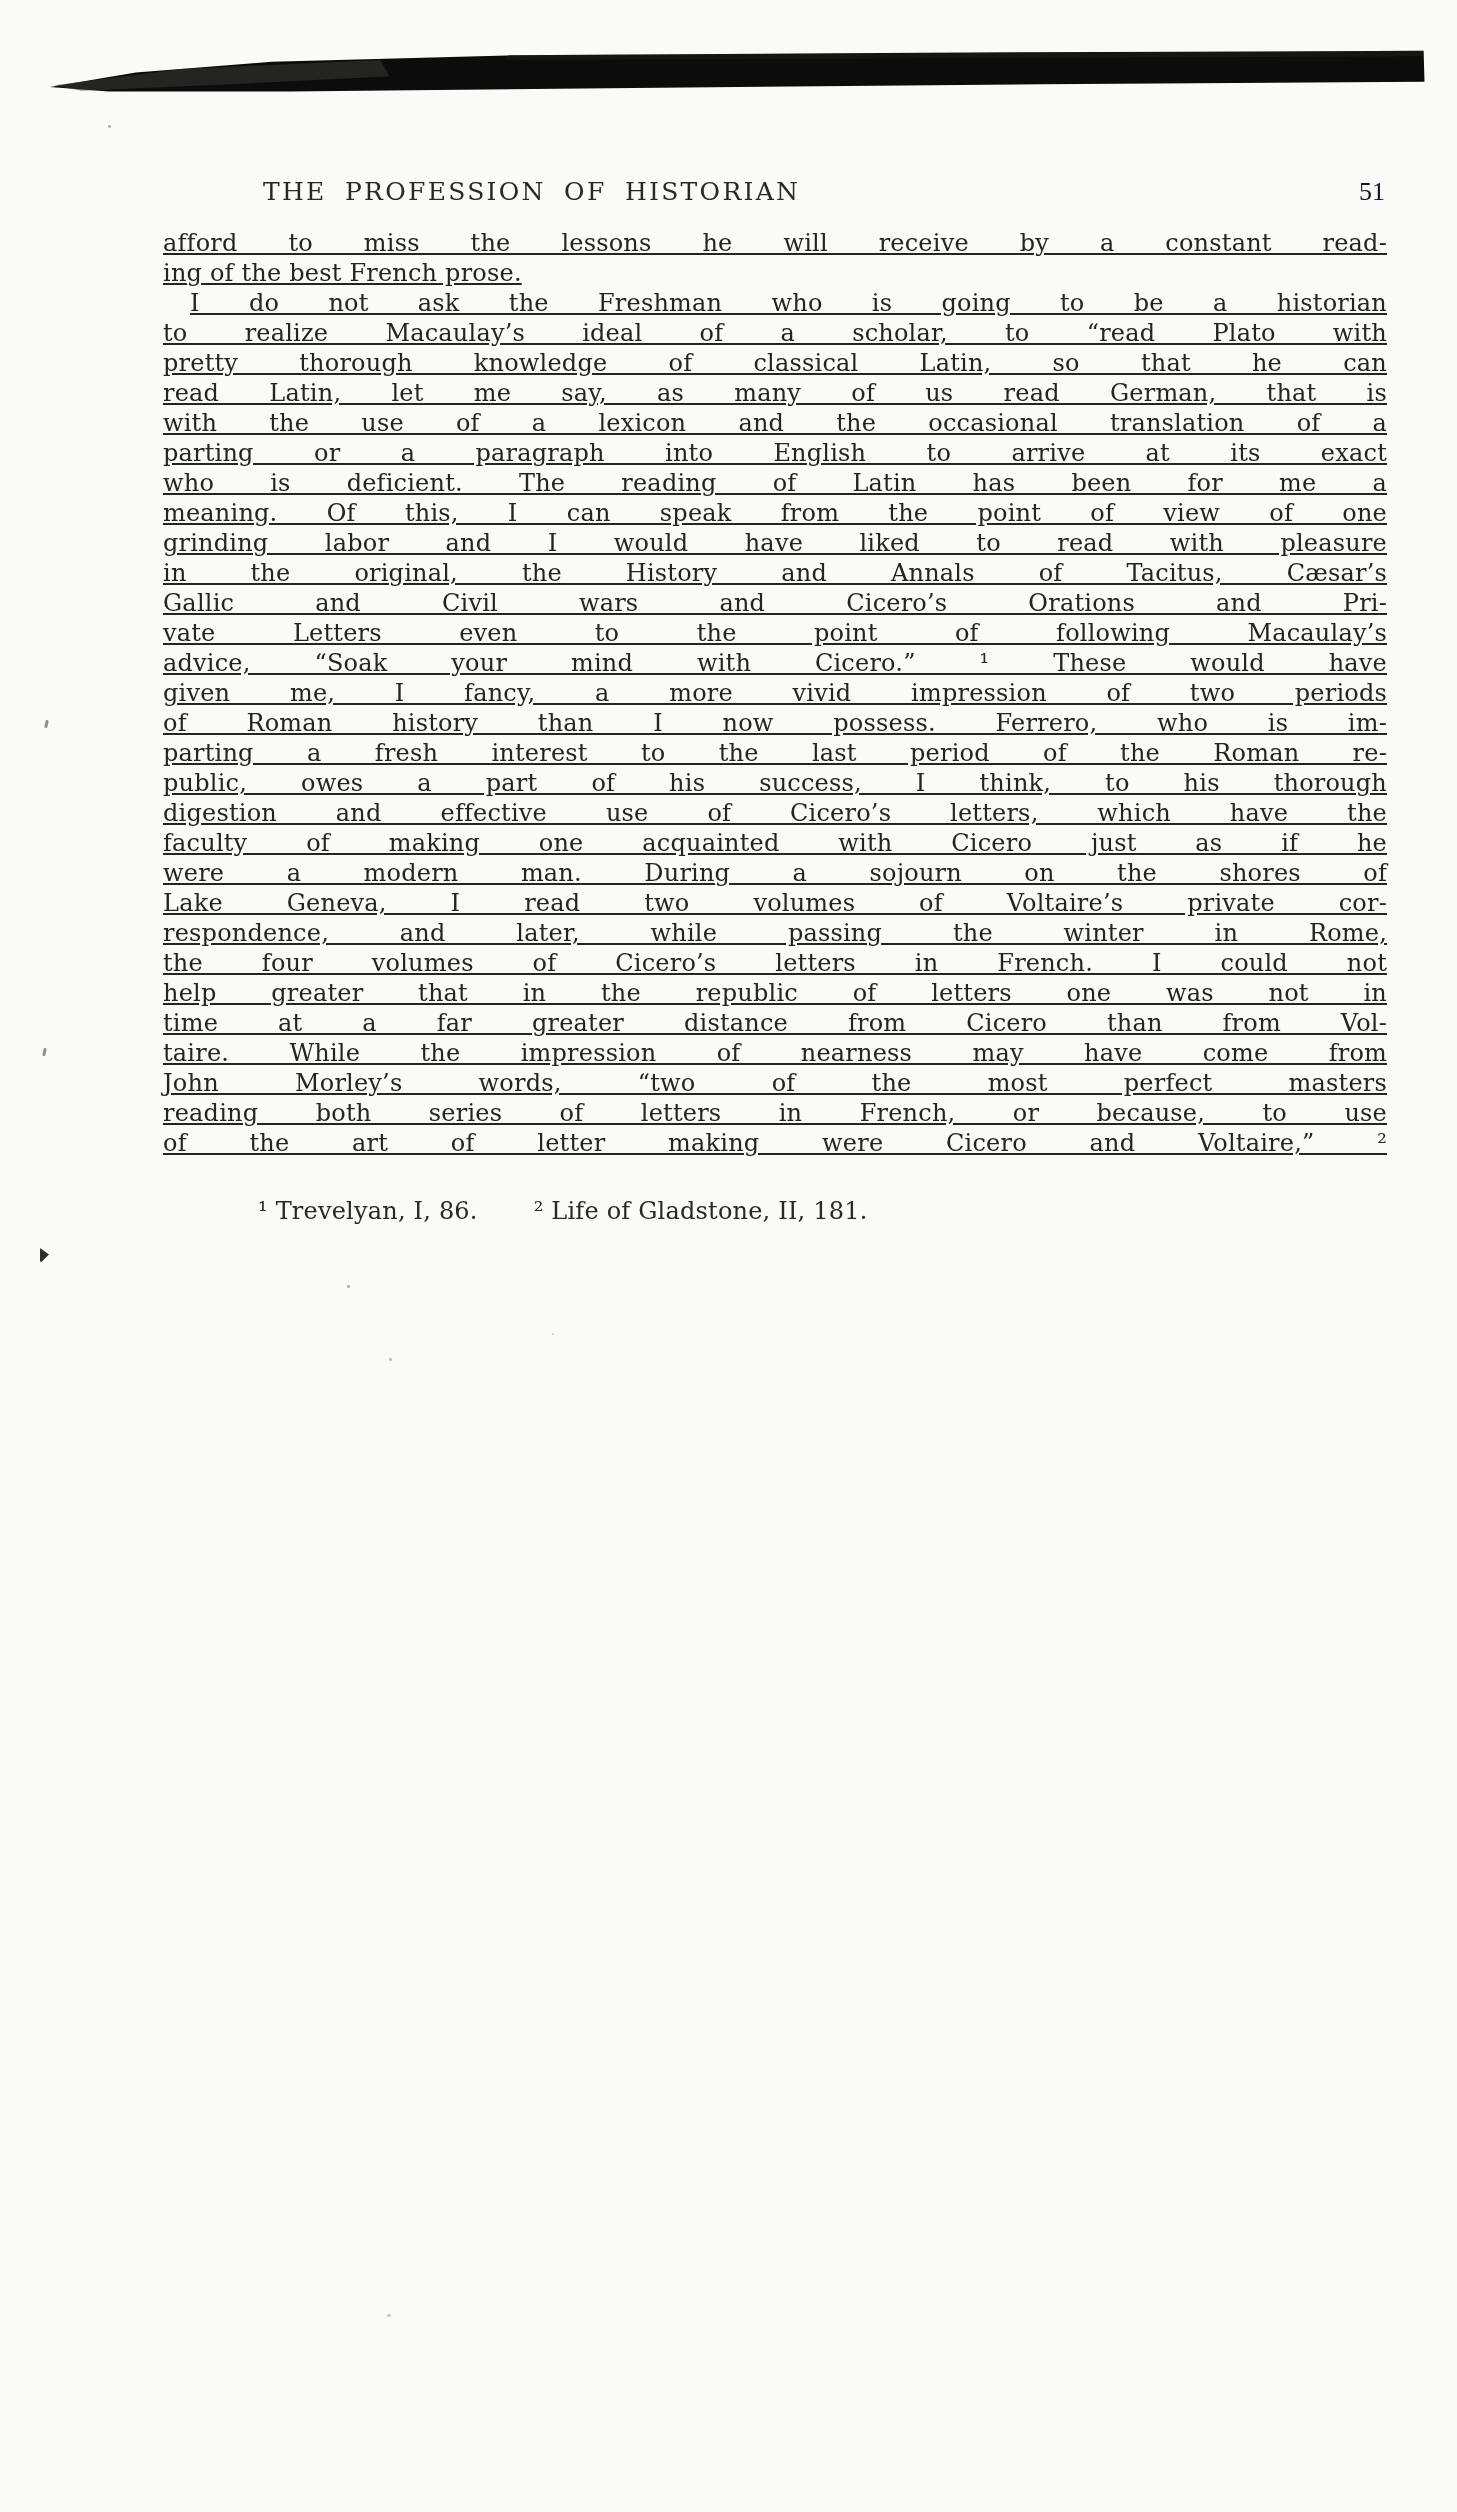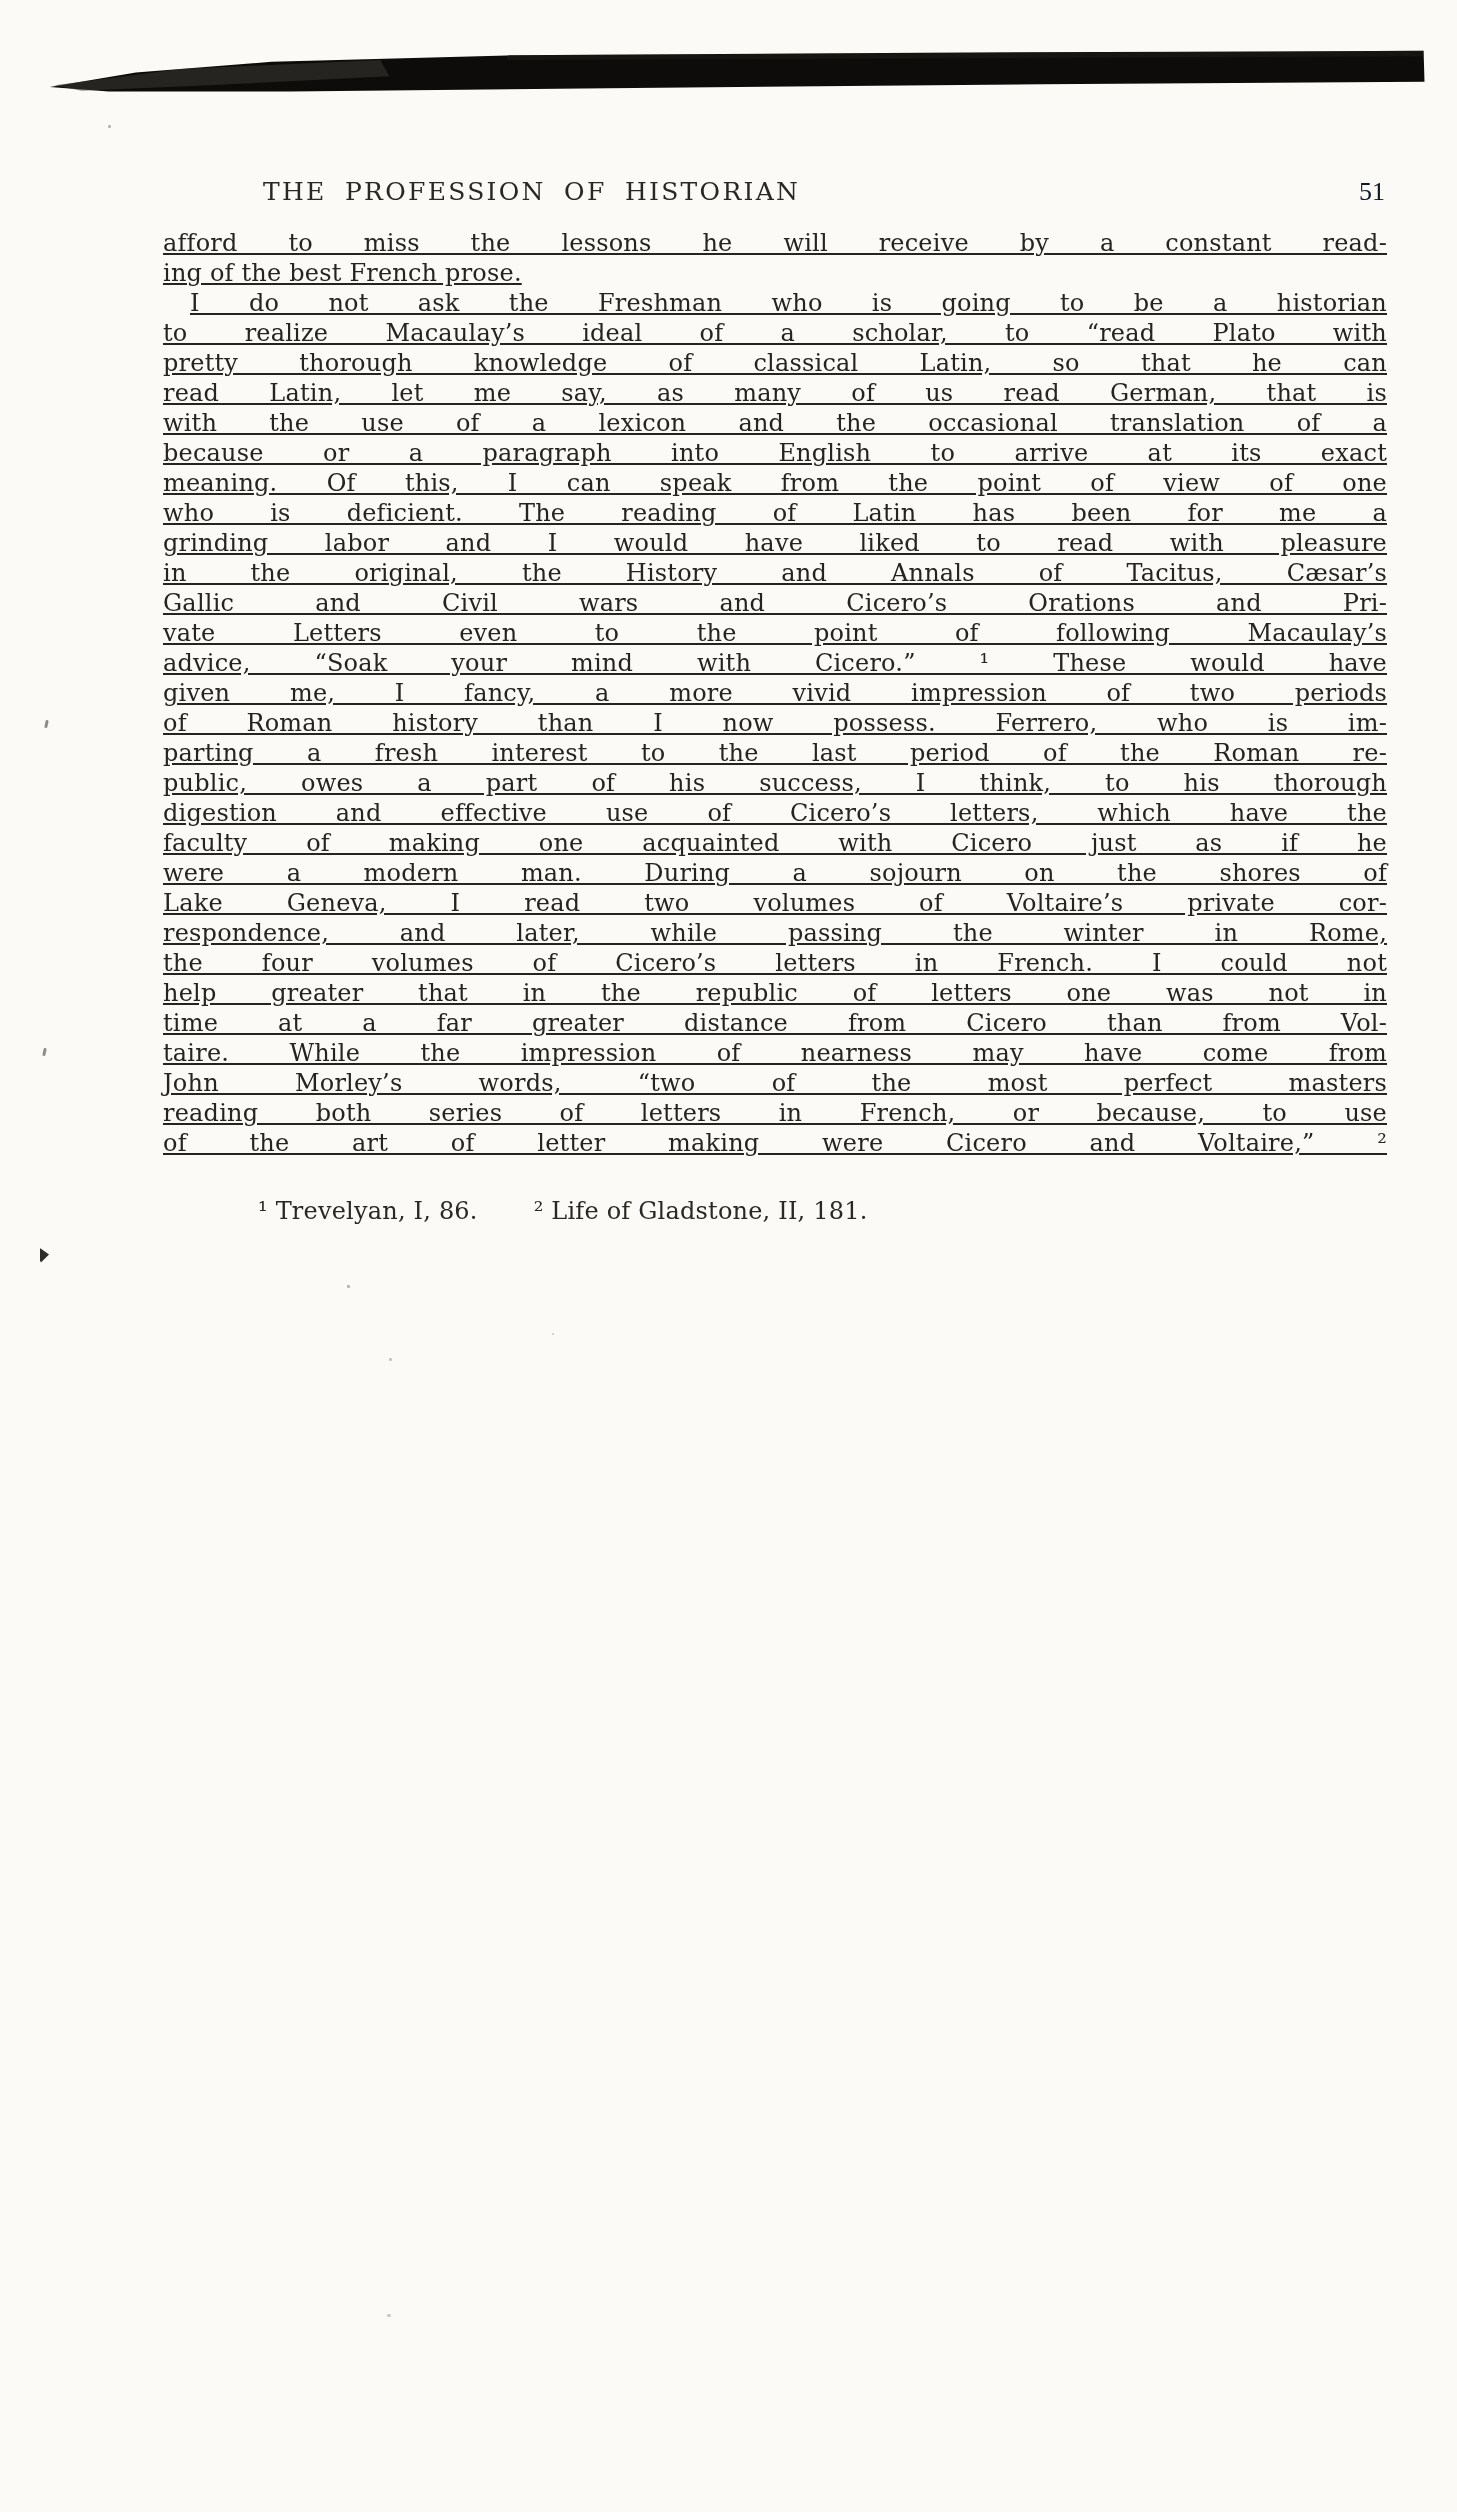--- a/index.html
+++ b/index.html
@@ -132,23 +132,23 @@
   </div>
 
   <div class="body-text">
       <div class="line j">afford to miss the lessons he will receive by a constant read-</div>
       <div class="line">ing of the best French prose.</div>
       <div class="line j ind">I do not ask the Freshman who is going to be a historian</div>
       <div class="line j">to realize Macaulay’s ideal of a scholar, to “read Plato with</div>
       <div class="line j">pretty thorough knowledge of classical Latin, so that he can</div>
       <div class="line j">read Latin, let me say, as many of us read German, that is</div>
       <div class="line j">with the use of a lexicon and the occasional translation of a</div>
-      <div class="line j">because or a paragraph into English to arrive at its exact</div>
+      <div class="line j">parting or a paragraph into English to arrive at its exact</div>
+      <div class="line j">who is deficient. The reading of Latin has been for me a</div>
       <div class="line j">meaning. Of this, I can speak from the point of view of one</div>
-      <div class="line j">who is deficient. The reading of Latin has been for me a</div>
       <div class="line j">grinding labor and I would have liked to read with pleasure</div>
       <div class="line j">in the original, the History and Annals of Tacitus, Cæsar’s</div>
       <div class="line j">Gallic and Civil wars and Cicero’s Orations and Pri-</div>
       <div class="line j">vate Letters even to the point of following Macaulay’s</div>
       <div class="line j">advice, “Soak your mind with Cicero.” ¹ These would have</div>
       <div class="line j">given me, I fancy, a more vivid impression of two periods</div>
       <div class="line j">of Roman history than I now possess. Ferrero, who is im-</div>
       <div class="line j">parting a fresh interest to the last period of the Roman re-</div>
       <div class="line j">public, owes a part of his success, I think, to his thorough</div>
       <div class="line j">digestion and effective use of Cicero’s letters, which have the</div>

